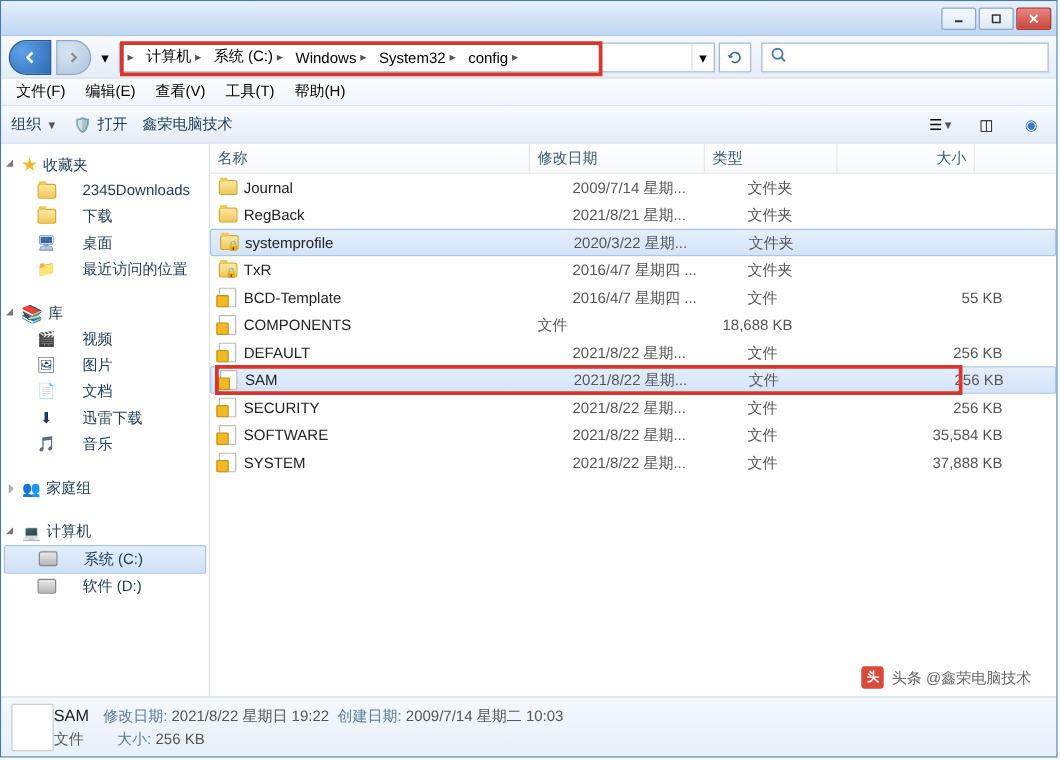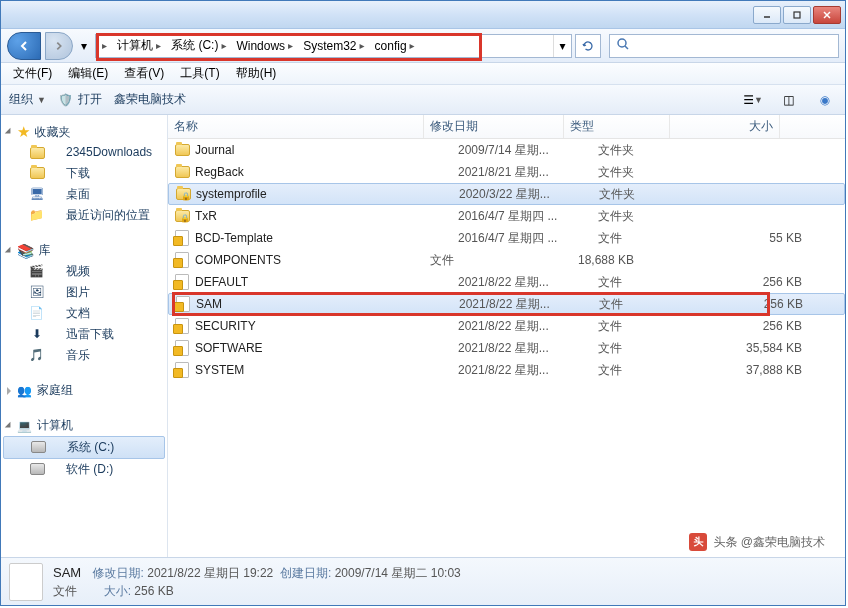--- a/index.html
+++ b/index.html
@@ -66,21 +66,21 @@
 .cell { padding: 0 6px; overflow: hidden; white-space: nowrap; text-overflow: ellipsis; color: #222; }
 .cell-name { width: 256px; display: flex; align-items: center; gap: 5px; }
 .cell-date { width: 140px; color: #555; margin-left: 28px; }
 .cell-type { width: 106px; color: #555; }
 .cell-size { width: 110px; text-align: right; color: #555; }
 .file-ico { width: 14px; height: 16px; background: #fff; border: 1px solid #bbb; border-radius: 1px; position: relative; }
 .lock-badge::after { content: ""; position: absolute; bottom: -1px; left: -3px; width: 8px; height: 8px; background: #f2b924; border-radius: 1px; border: 1px solid #c89410; }
 
 .row-redbox { position: absolute; left: 4px; width: 598px; height: 24px; border: 3px solid #d9362b; pointer-events: none; }
 
-.statusbar { height: 48px; background: linear-gradient(to bottom, #f4f8fd, #e7eff9); border-top: 1px solid #c8d6e8; display: flex; align-items: center; padding: 4px 8px; gap: 10px; }
+.statusbar { height: 48px; background: linear-gradient(to bottom, #f4f8fd, #e7eff9); border-top: 1px solid #c8d6e8; display: flex; align-items: center; padding: 4px 8px; }
 .status-icon { width: 34px; height: 38px; background: #fff; border: 1px solid #ccc; border-radius: 2px; }
 .status-text { color: #555; line-height: 1.5; }
 .status-text .fn { color: #222; font-size: 13px; margin-right: 8px; }
 .status-text .lbl { color: #5a7aa0; }
 
 .watermark { position: absolute; right: 20px; bottom: 54px; color: #666; font-size: 13px; display: flex; align-items: center; gap: 6px; }
 .watermark .logo { width: 18px; height: 18px; background: #d84a3a; border-radius: 3px; color: #fff; display: flex; align-items: center; justify-content: center; font-size: 10px; font-weight: bold; }
 </style>
 </head>
 <body>

